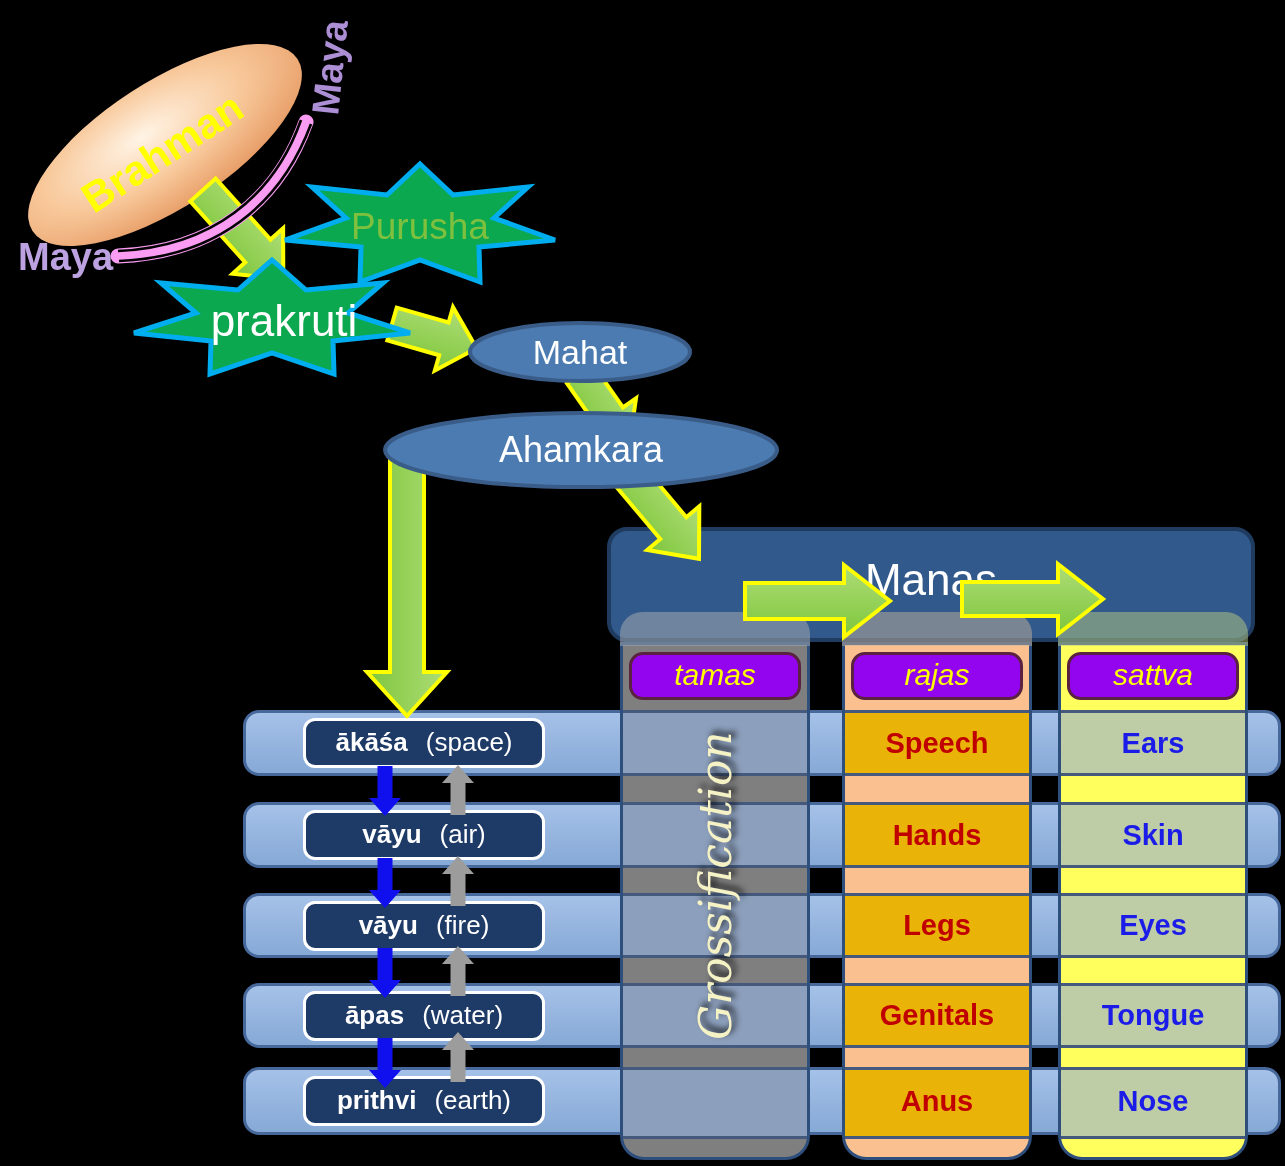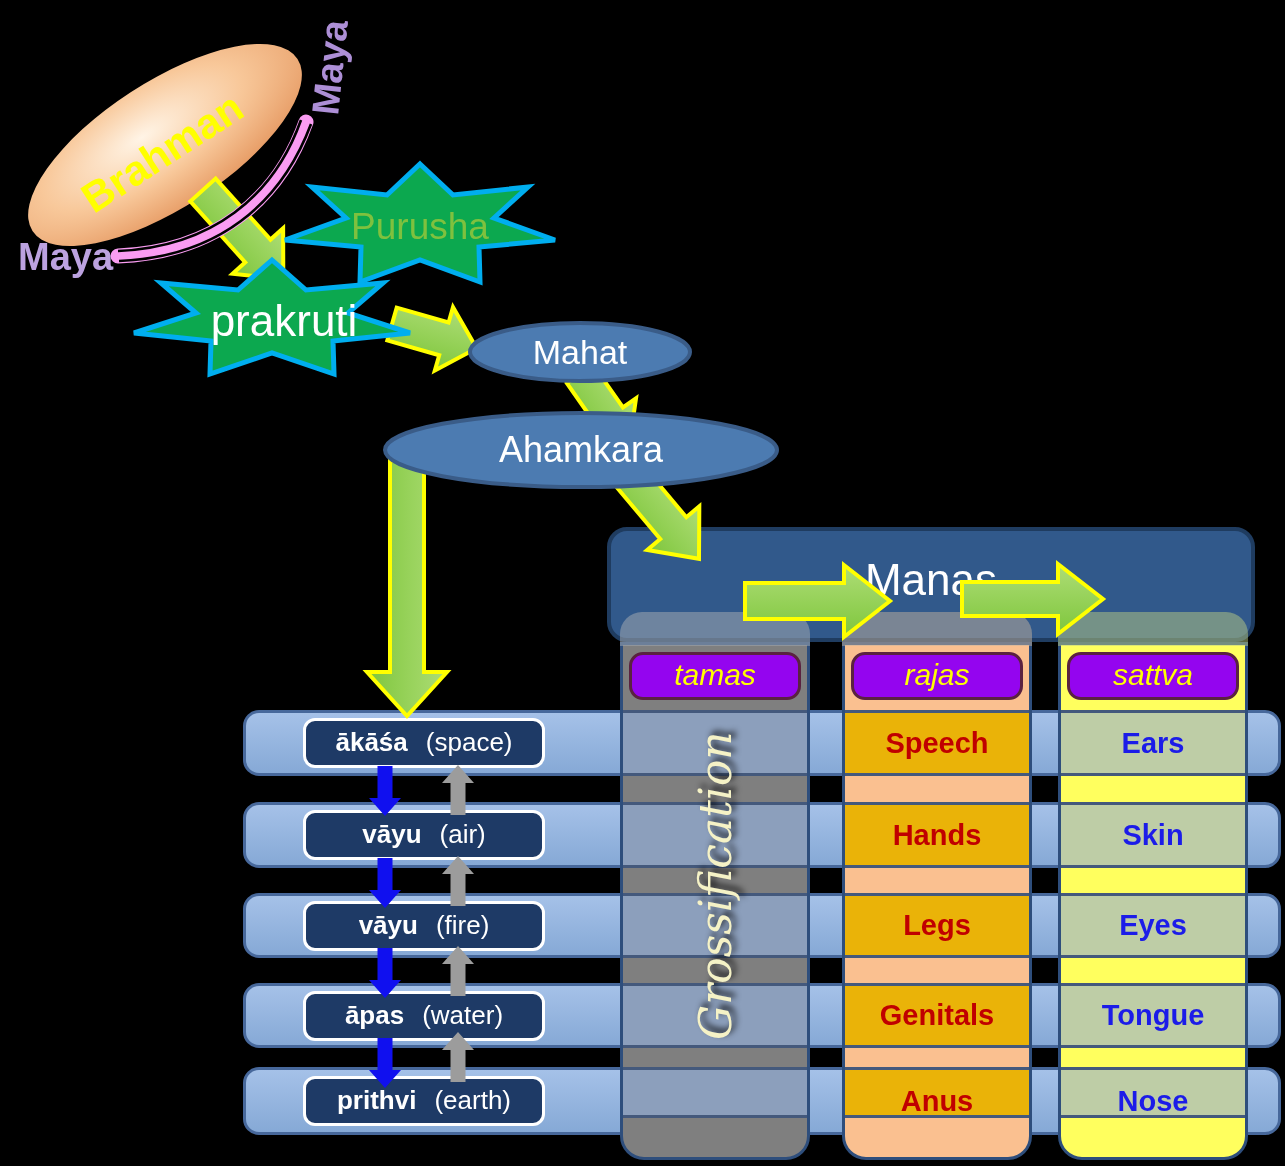--- a/index.html
+++ b/index.html
@@ -36,21 +36,21 @@
   .gl-tamas{left:629px}.gl-rajas{left:851px}.gl-sattva{left:1067px}
   
   .cell{position:absolute;width:184px;box-sizing:border-box;z-index:3;
         border-top:3px solid #44597C;border-bottom:3px solid #44597C;
         font-weight:bold;font-size:29px;text-align:center;white-space:nowrap;}
   .ct{left:623px;background:#8C9FBC;}
   .cr{left:845px;background:#eab308;color:#C00000;}
   .cs{left:1061px;background:#BECDA6;color:#1C1CE8;text-align:center;}
   .cy1{top:710px;height:66px;line-height:60px}.cy2{top:802px;height:66px;line-height:60px}
   .cy3{top:893px;height:65px;line-height:59px}.cy4{top:983px;height:65px;line-height:59px}
-  .cy5{top:1067px;height:51px;line-height:62px}
+  .cy5{top:1067px;height:72px;line-height:62px}
   
   .manas{position:absolute;left:607px;top:527px;width:648px;height:115px;box-sizing:border-box;
          background:#31598B;border:4px solid #1F3C60;border-radius:20px;z-index:2;
          color:#FFFFFF;font-size:44px;text-align:center;padding-top:24px;}
   
   .gross{position:absolute;left:566px;top:862px;width:300px;height:56px;line-height:56px;
          text-align:center;transform:rotate(-90deg);z-index:4;
          font-family:"DejaVu Serif",serif;font-style:italic;font-size:44px;color:#F5F2C6;
          text-shadow:4px 4px 6px rgba(0,0,0,0.85);white-space:nowrap;}
   svg.overlay{position:absolute;left:0;top:0;z-index:10;pointer-events:none;}

